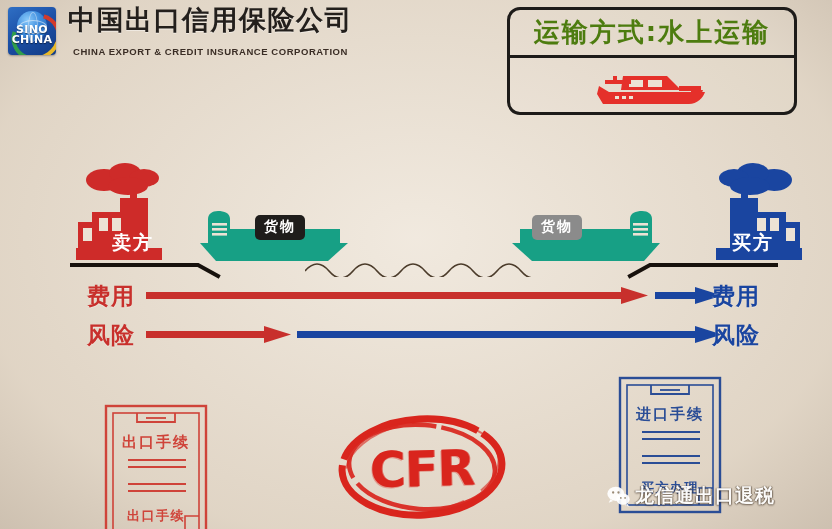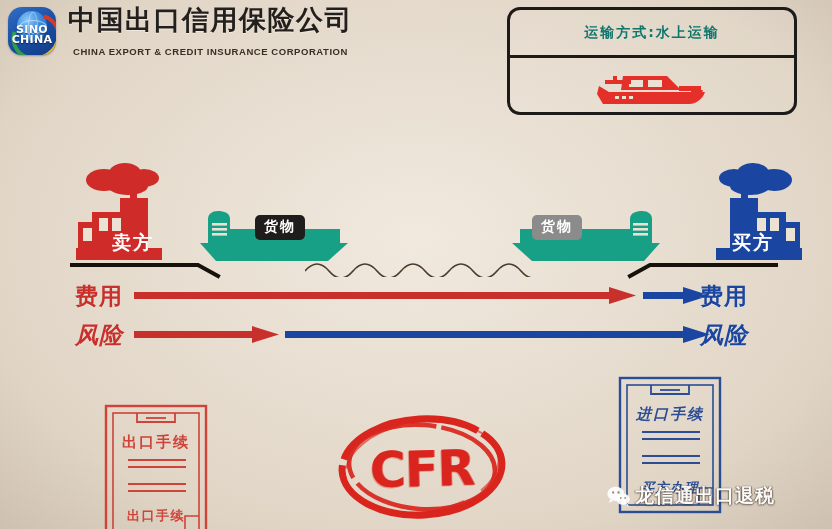--- a/index.html
+++ b/index.html
@@ -38,21 +38,21 @@
     position: absolute;
     left: 8px;
     top: 6px;
     display: flex;
     align-items: center;
     z-index: 6;
   }
   .logo-box {
     width: 48px;
     height: 48px;
-    border-radius: 14px;
+    border-radius: 4px;
     background: linear-gradient(150deg, #2f6fc4 0%, #1b4fa6 48%, #123c86 100%);
     position: relative;
     overflow: hidden;
     box-shadow: 0 1px 2px rgba(0,0,0,0.3);
     flex: none;
   }
   .logo-globe {
     position: absolute;
     left: 9px;
     top: 4px;
@@ -141,22 +141,22 @@
     border: 3px solid #1d1b19;
     border-radius: 13px;
     box-sizing: border-box;
     background: rgba(255,255,255,0.05);
     z-index: 6;
   }
   .transport-title {
     height: 45px;
     line-height: 45px;
     text-align: center;
-    color: #0f766e;
-    font-size: 14px;
+    color: #4d7c0f;
+    font-size: 26px;
     font-weight: 700;
     letter-spacing: 2px;
     border-bottom: 3px solid #1d1b19;
     font-family: "DejaVu Sans", "Liberation Sans", sans-serif;
   }
   .transport-icon-wrap {
     height: 57px;
     display: flex;
     align-items: center;
     justify-content: center;
@@ -216,29 +216,29 @@
   .wave {
     position: absolute;
     left: 305px;
     top: 255px;
     z-index: 3;
   }
 
   
   .arrow-row {
     position: absolute;
-    left: 0;
+    left: 12px;
     width: 718px;
     height: 34px;
     z-index: 5;
     display: flex;
     align-items: center;
   }
   .arrow-row-cost { top: 279px; }
-  .arrow-row-risk { top: 318px; font-style: italic; }
+  .arrow-row-risk { top: 318px; }
   .arr-label {
     font-size: 23px;
     font-weight: 700;
     letter-spacing: 1px;
     line-height: 1;
     font-family: "DejaVu Sans", "Liberation Sans", sans-serif;
     white-space: nowrap;
   }
   .arr-label-red  { color: #c8302c; text-shadow: 0 1px 0 rgba(255,255,255,0.35); }
   .arr-label-blue { color: #1a45a0; text-shadow: 0 1px 0 rgba(255,255,255,0.35); }
@@ -264,21 +264,21 @@
     position: absolute;
     width: 100%;
     text-align: center;
     top: 103px;
     font-size: 13px;
     font-weight: 700;
     letter-spacing: 1.5px;
     font-family: "DejaVu Sans", "Liberation Sans", sans-serif;
   }
   .doc-left .doc-title, .doc-left .doc-foot  { color: #cf4339; }
-  .doc-right .doc-title, .doc-right .doc-foot { color: #2a4d96; font-style: italic; }
+  .doc-right .doc-title, .doc-right .doc-foot { color: #2a4d96; }
 
   
   .stamp {
     position: absolute;
     left: 333px;
     top: 412px;
     z-index: 5;
   }
   .stamp-text {
     position: absolute;

